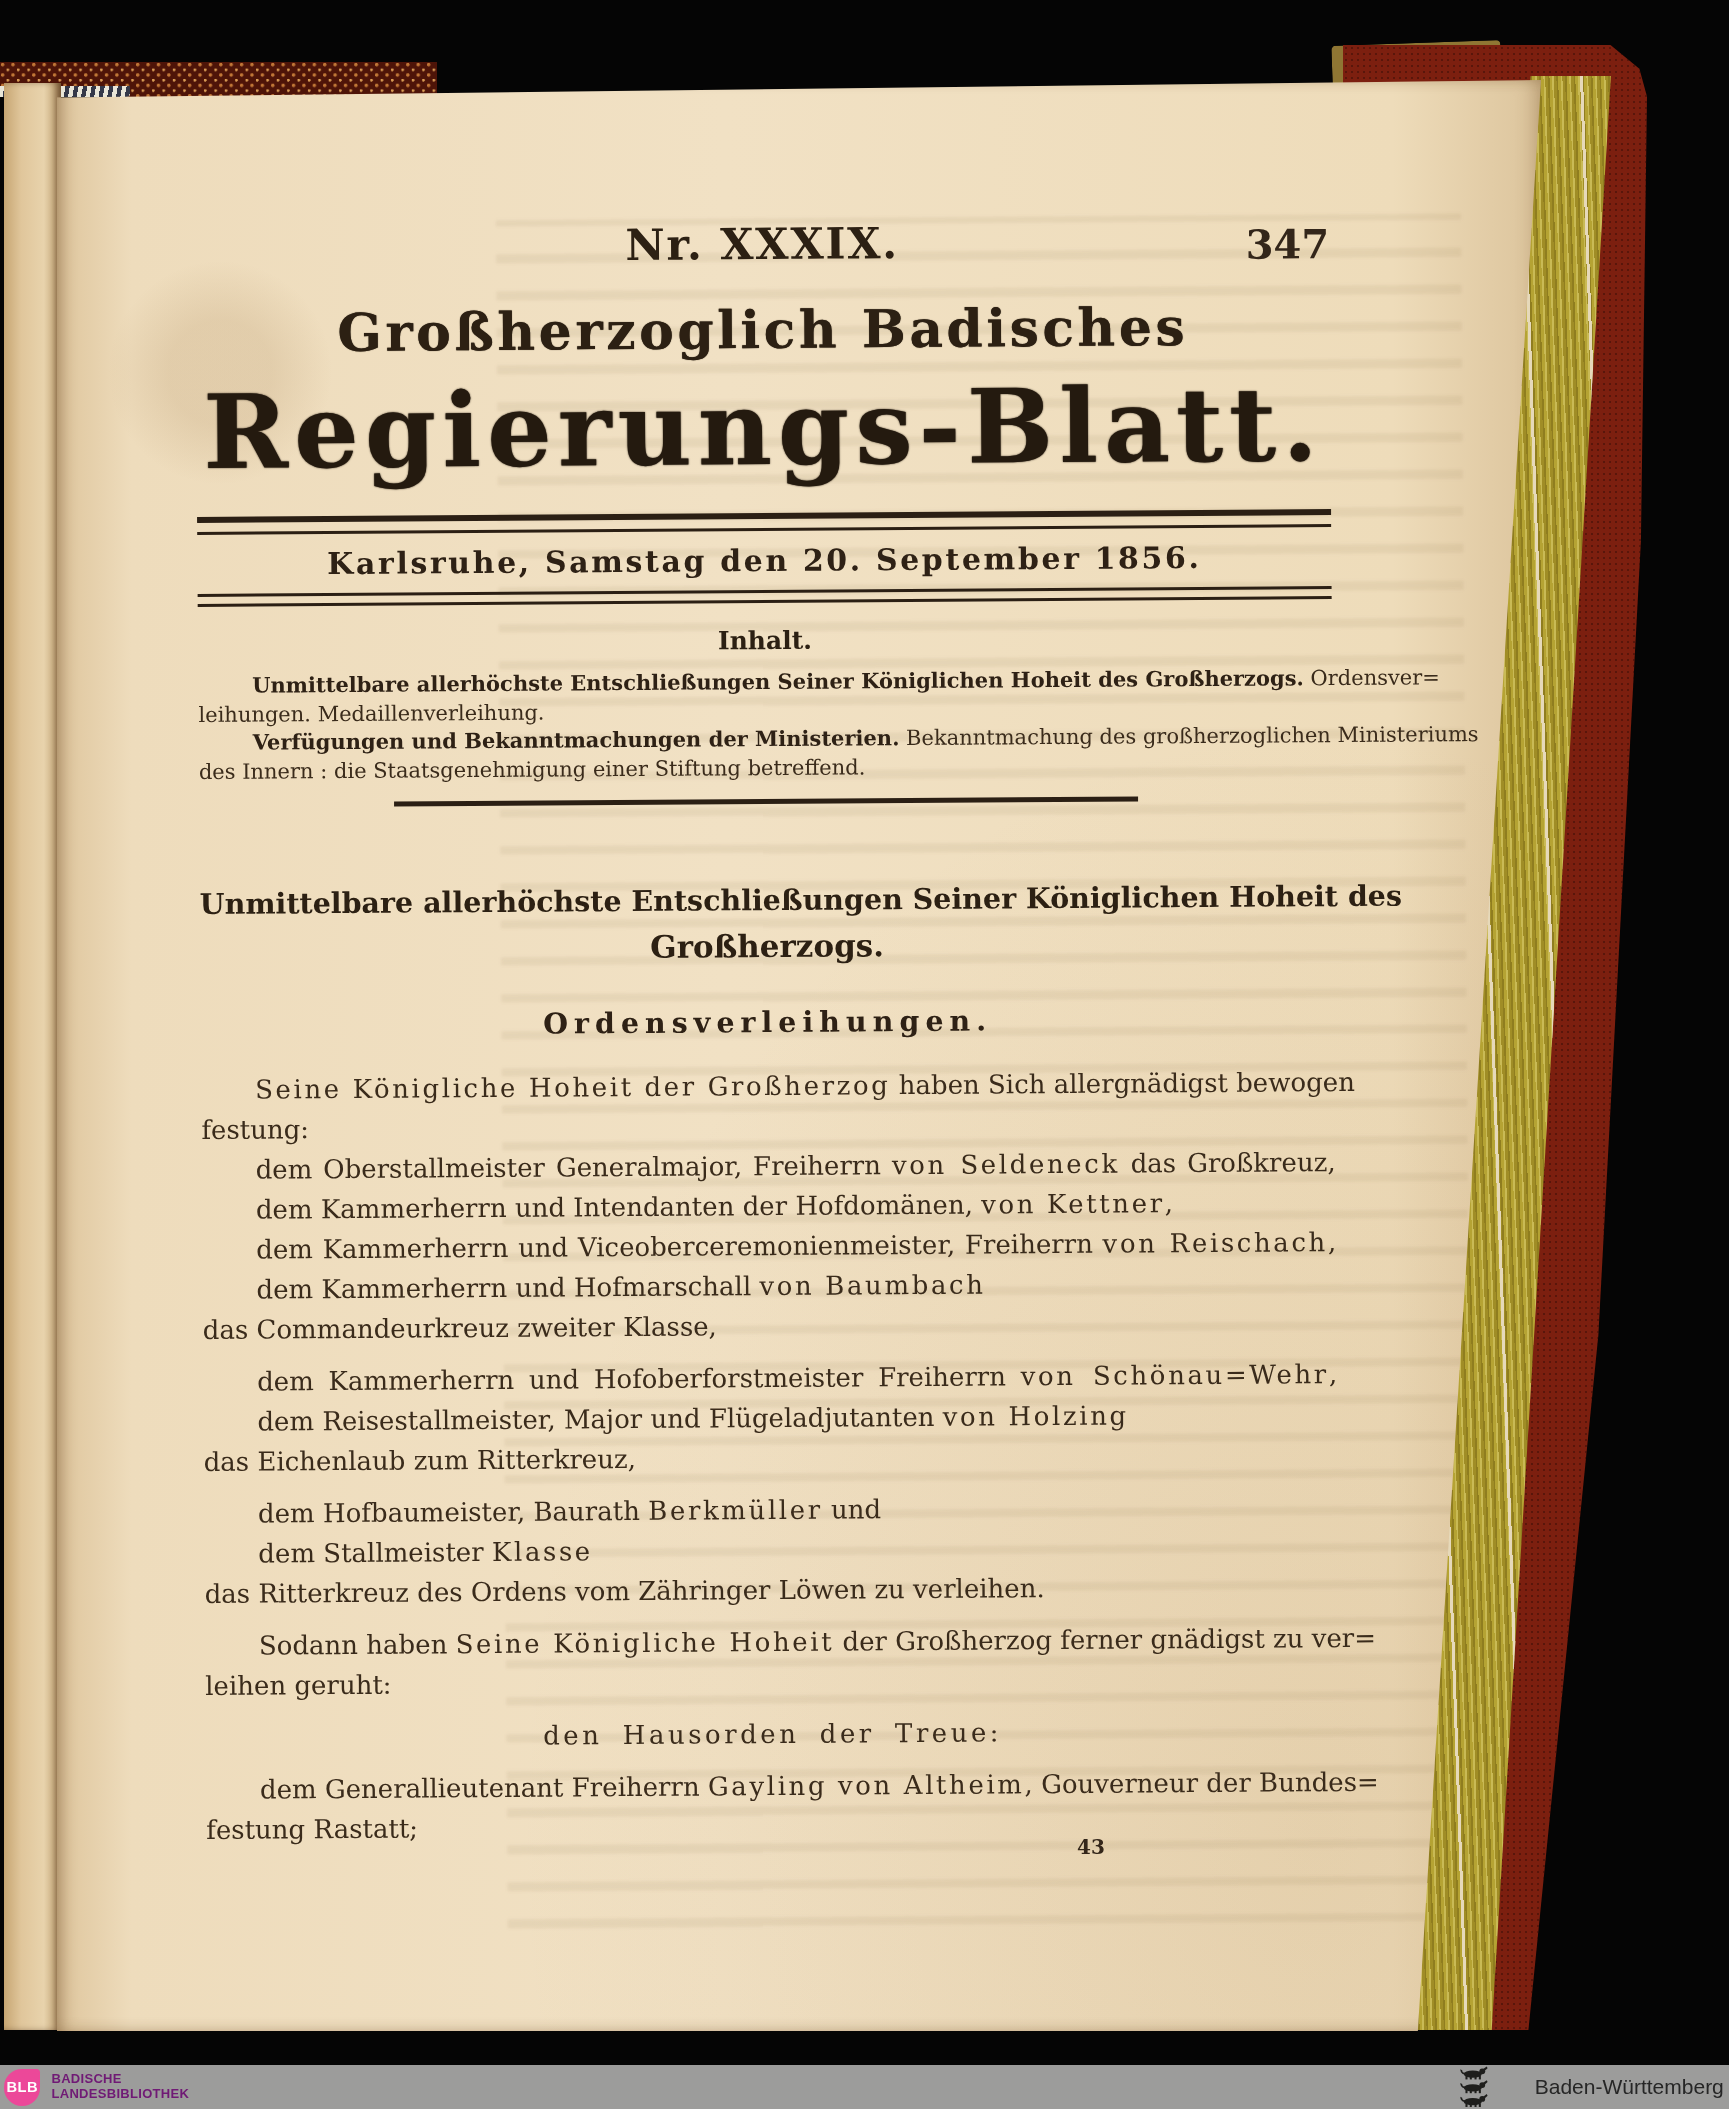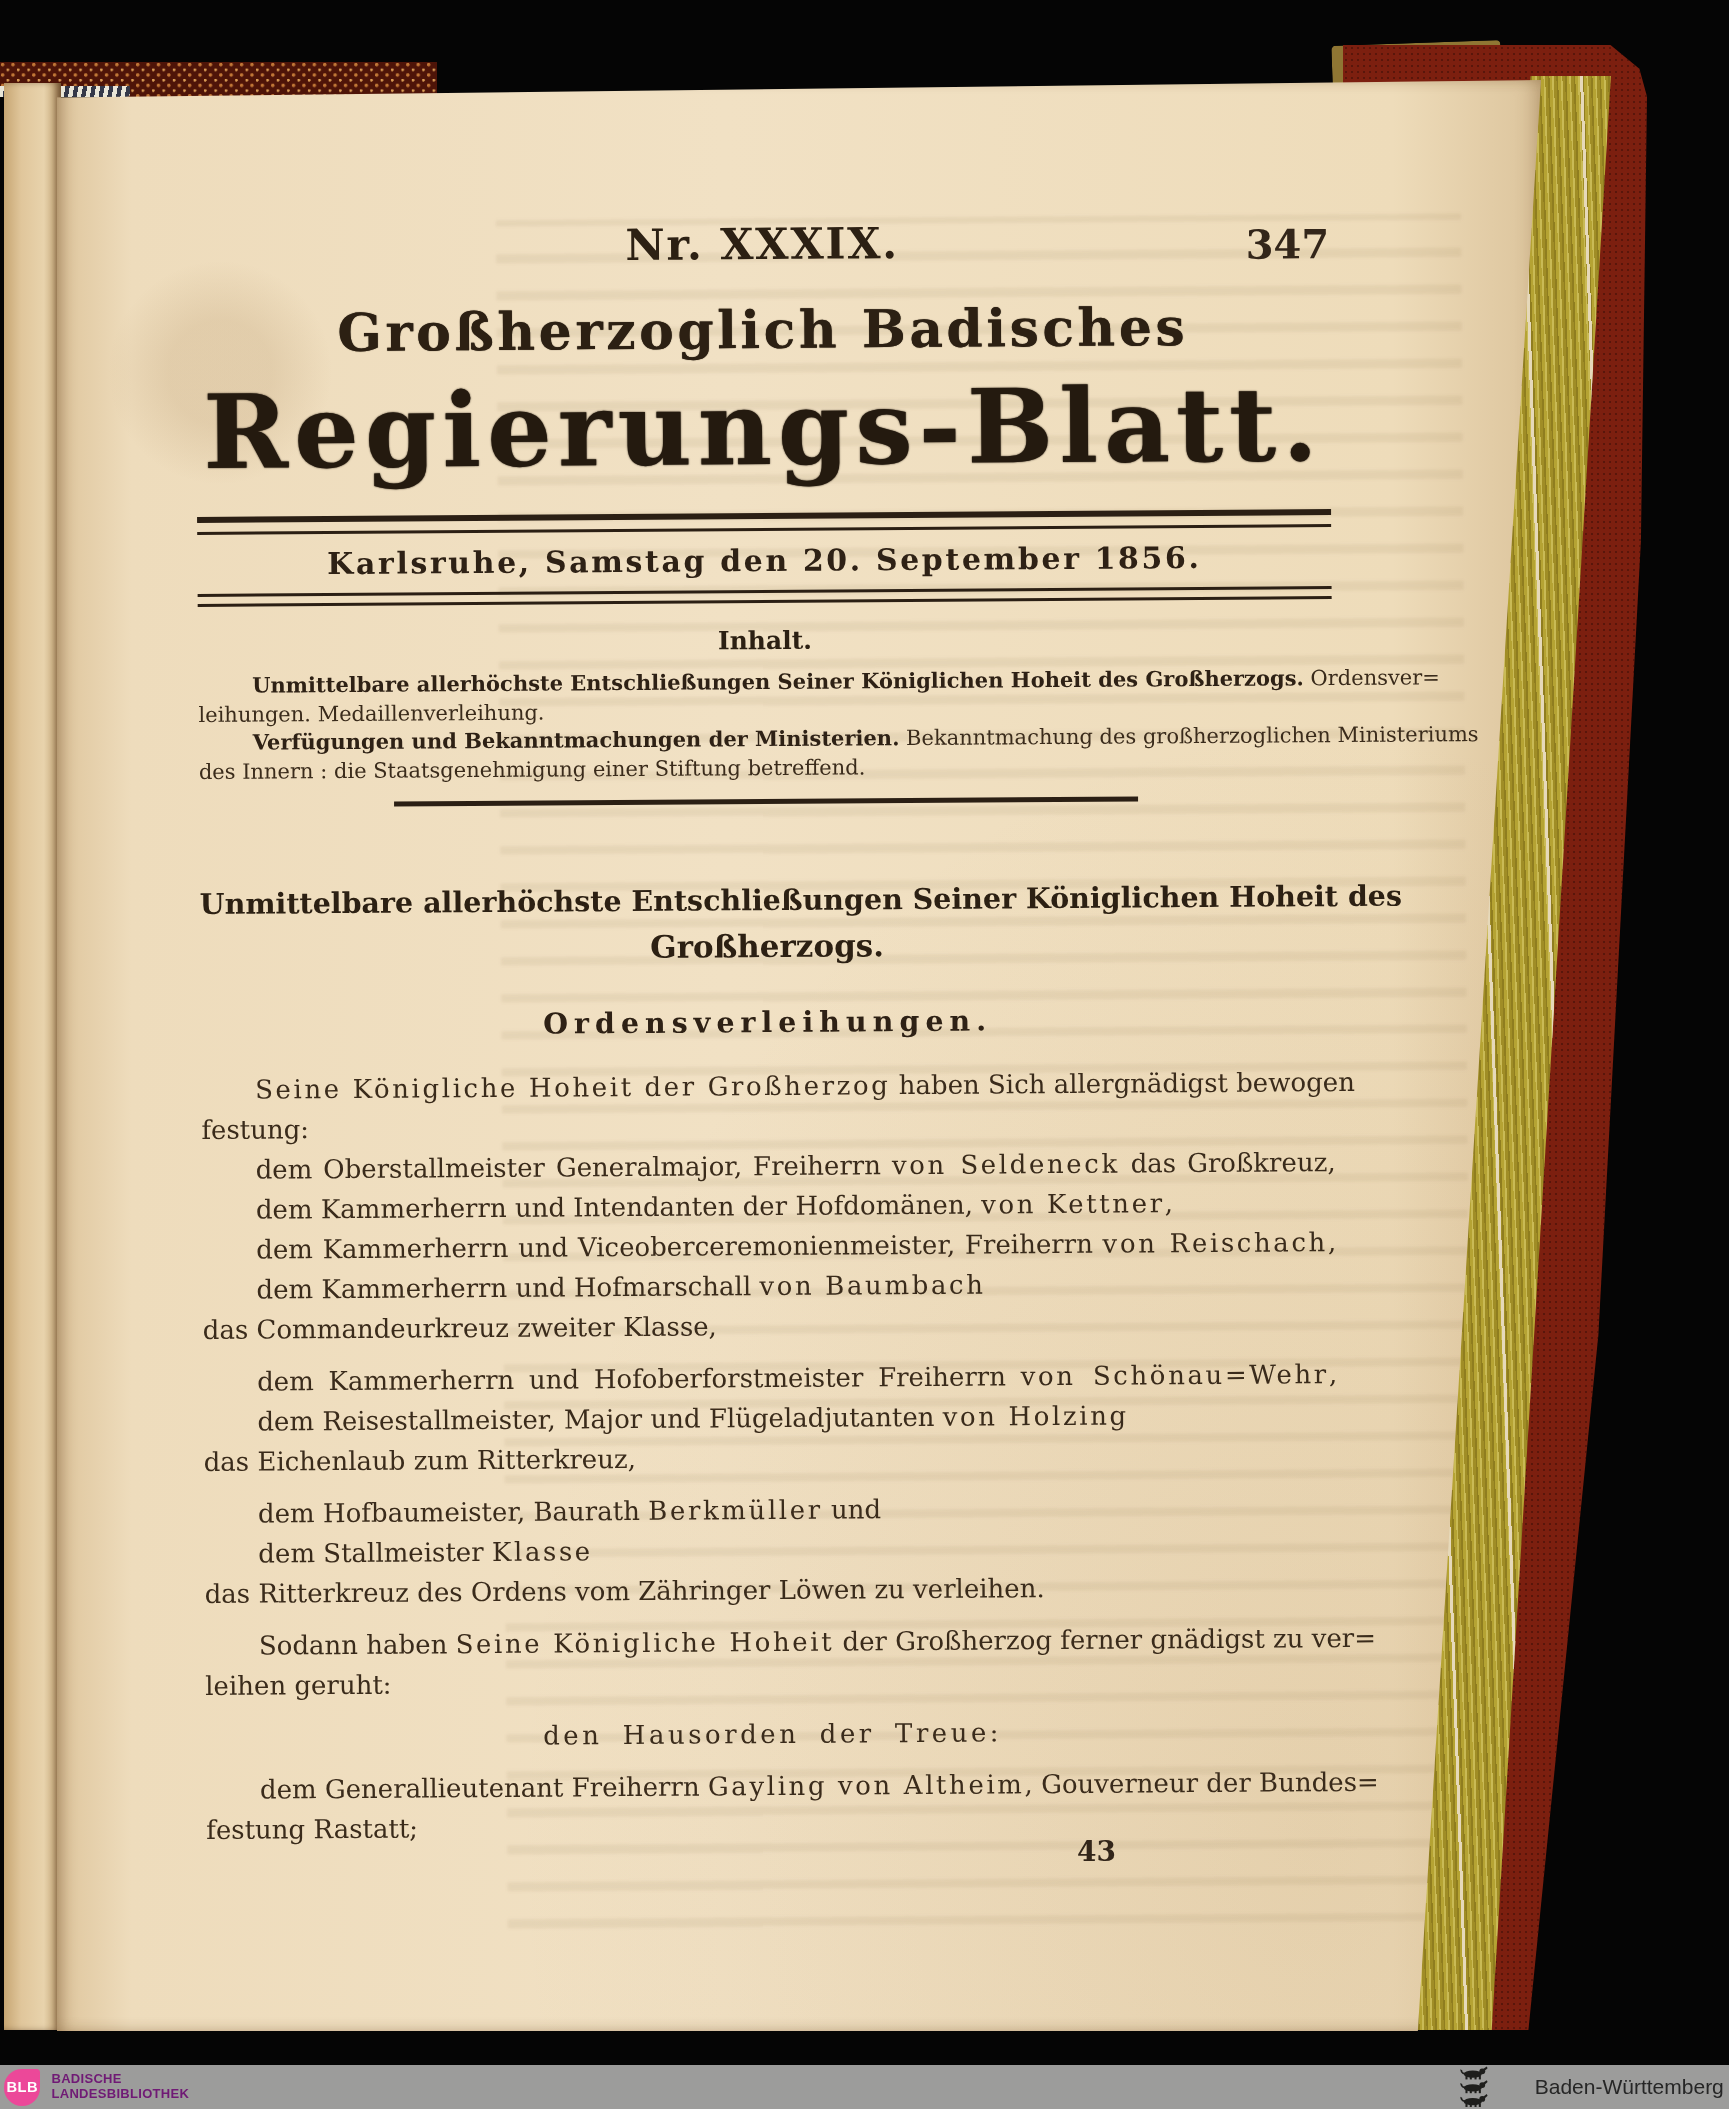--- a/index.html
+++ b/index.html
@@ -95,21 +95,21 @@
   .body-block{margin-top:26px;}
 
   .tl{font-size:26px;line-height:40px;white-space:nowrap;color:#3a2b1b;}
   .tl .b{font-weight:bold;color:#2e2115;}
   .tl .sp{letter-spacing:2.6px;}
   .tl.ind{padding-left:54px;}
   .tl.gap{margin-top:12px;}
   .tl.stretch{text-align:justify;text-align-last:justify;}
   .tl.csp{text-align:center;letter-spacing:3.5px;word-spacing:8.6px;}
 
-  .sigmark{position:absolute;left:1077px;top:1835px;font-size:28px;font-weight:bold;color:#33261a;}
+  .sigmark{position:absolute;left:1077px;top:1835px;font-size:20px;font-weight:bold;color:#33261a;}
 
   
   .footer{
     position:absolute;left:0;top:2065px;width:1729px;height:44px;
     background:#9c9c9b;display:flex;align-items:center;
     font-family:"Liberation Sans", sans-serif;
   }
   .blb-logo{
     margin-left:4.3px;width:36px;height:37px;background:#ec4899;
     border-radius:18px 3.5px 18px 18px;

